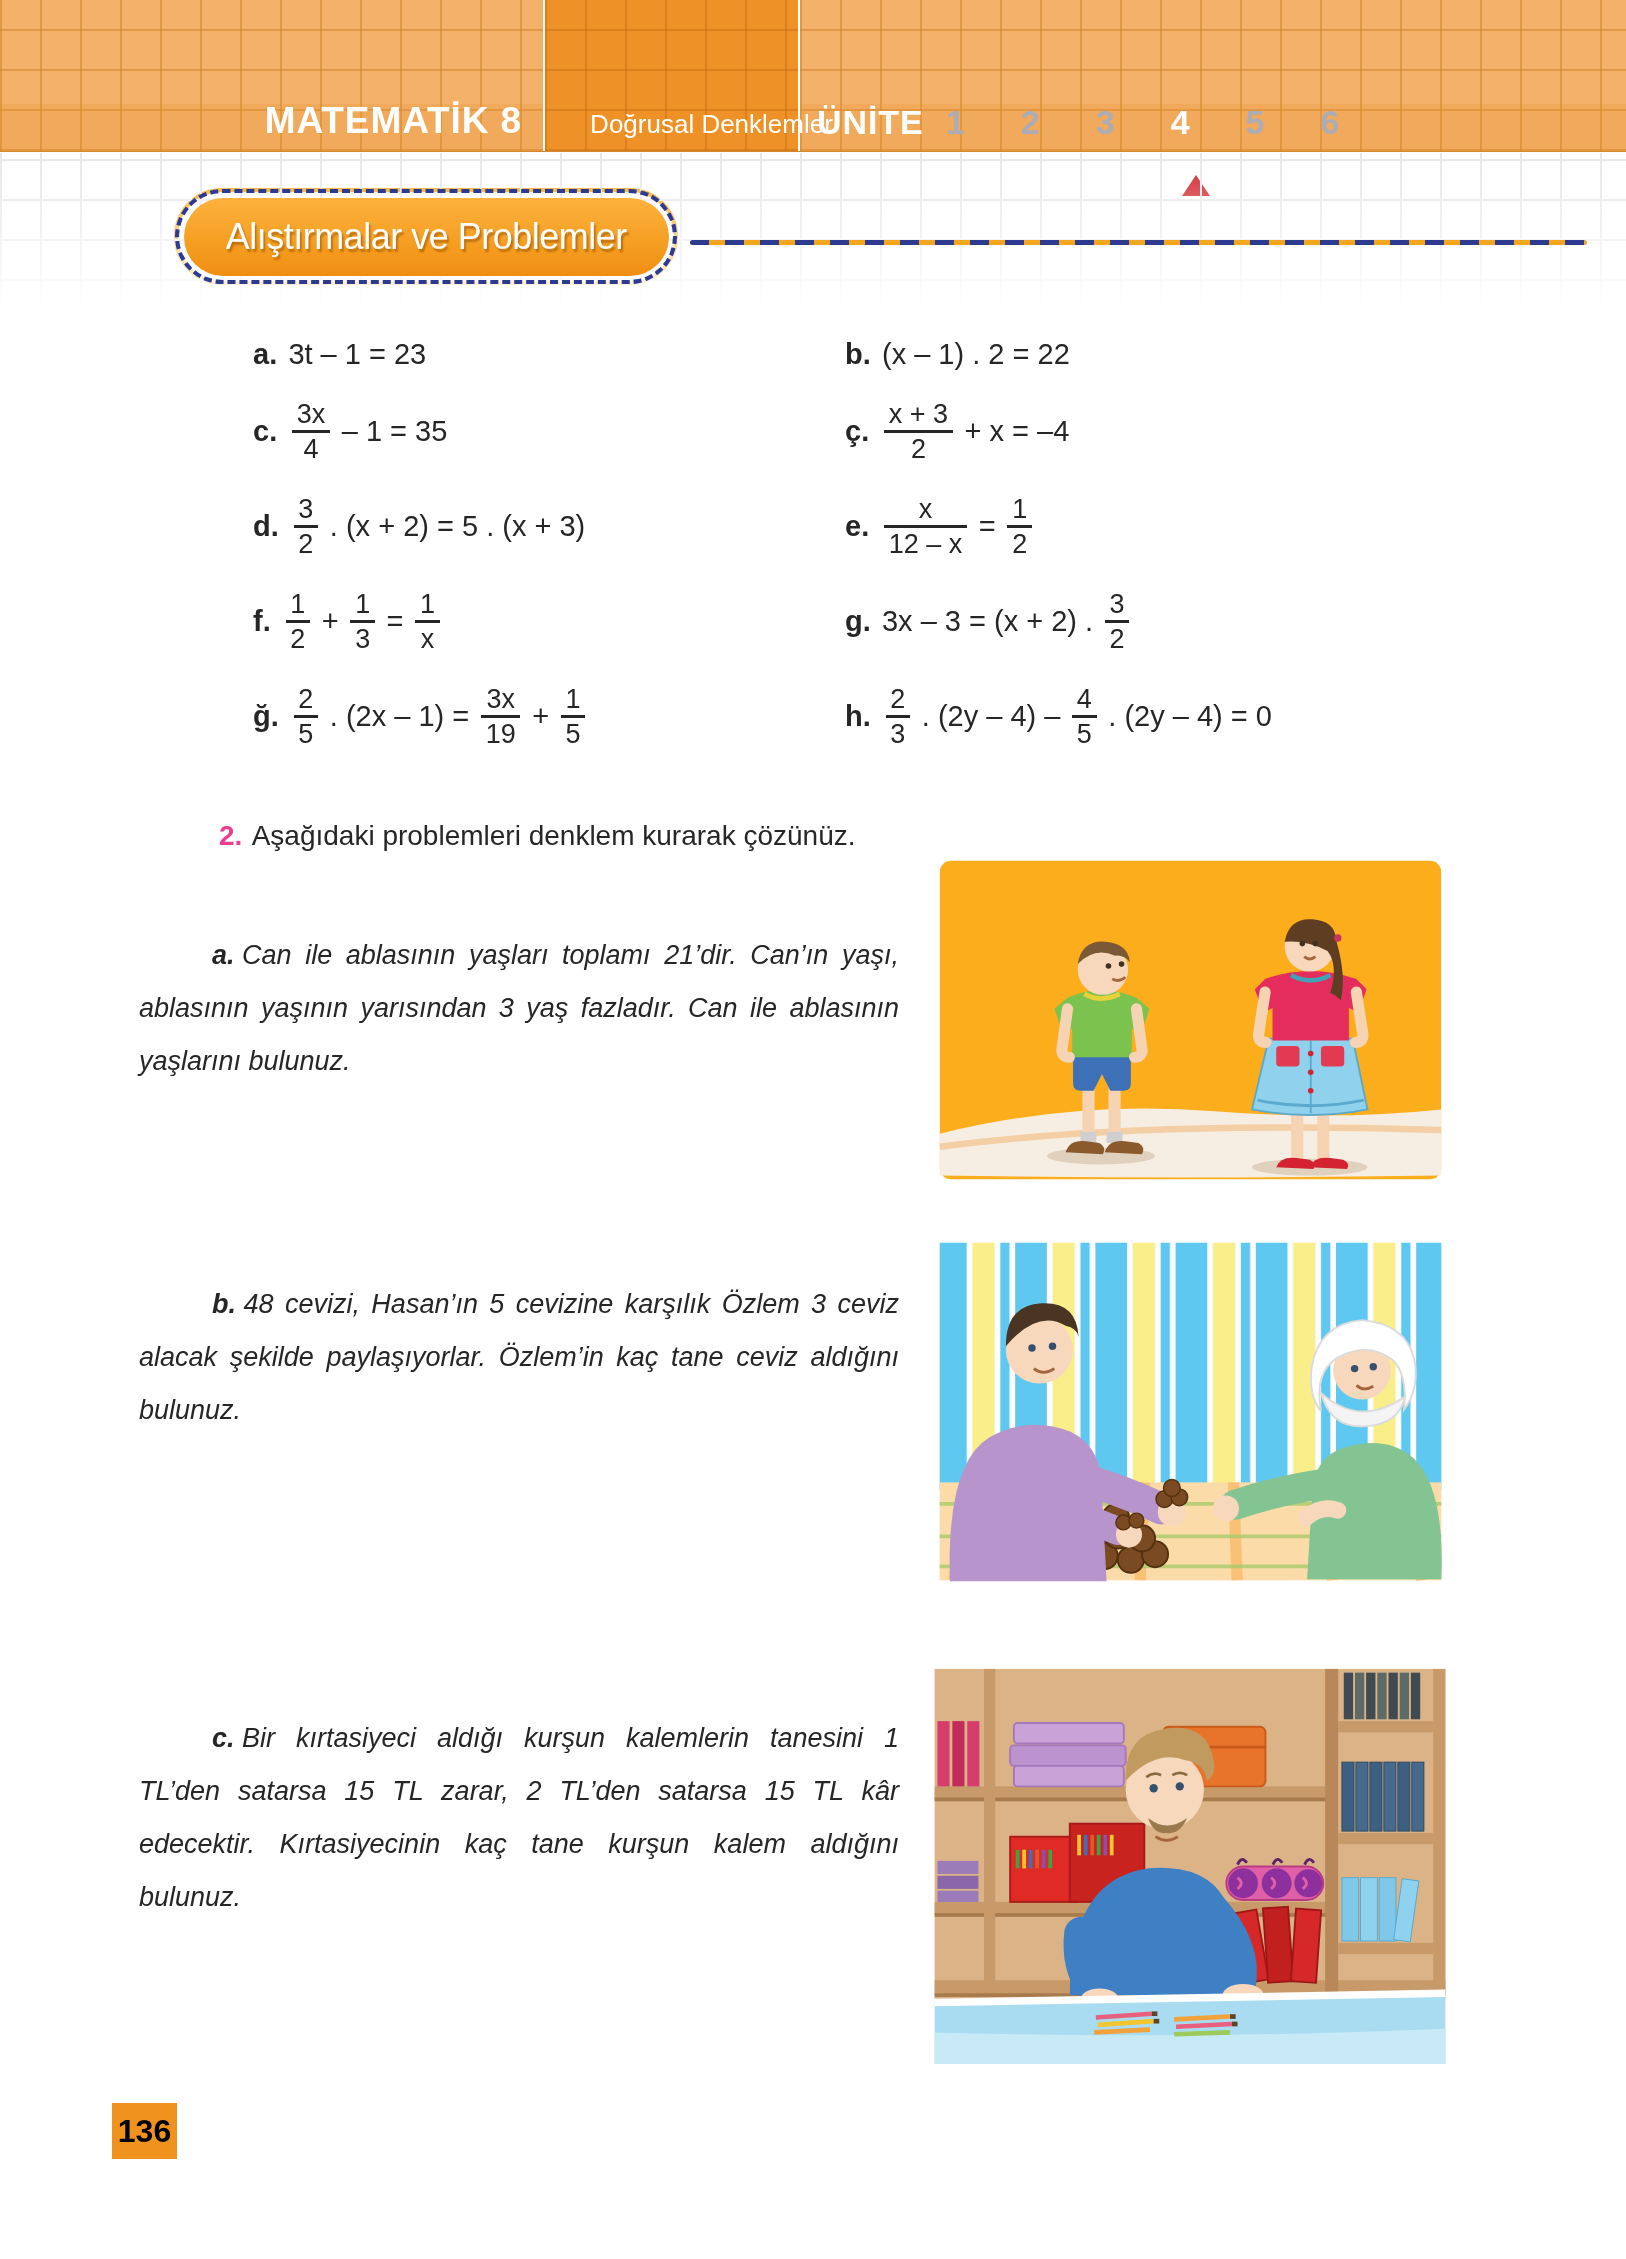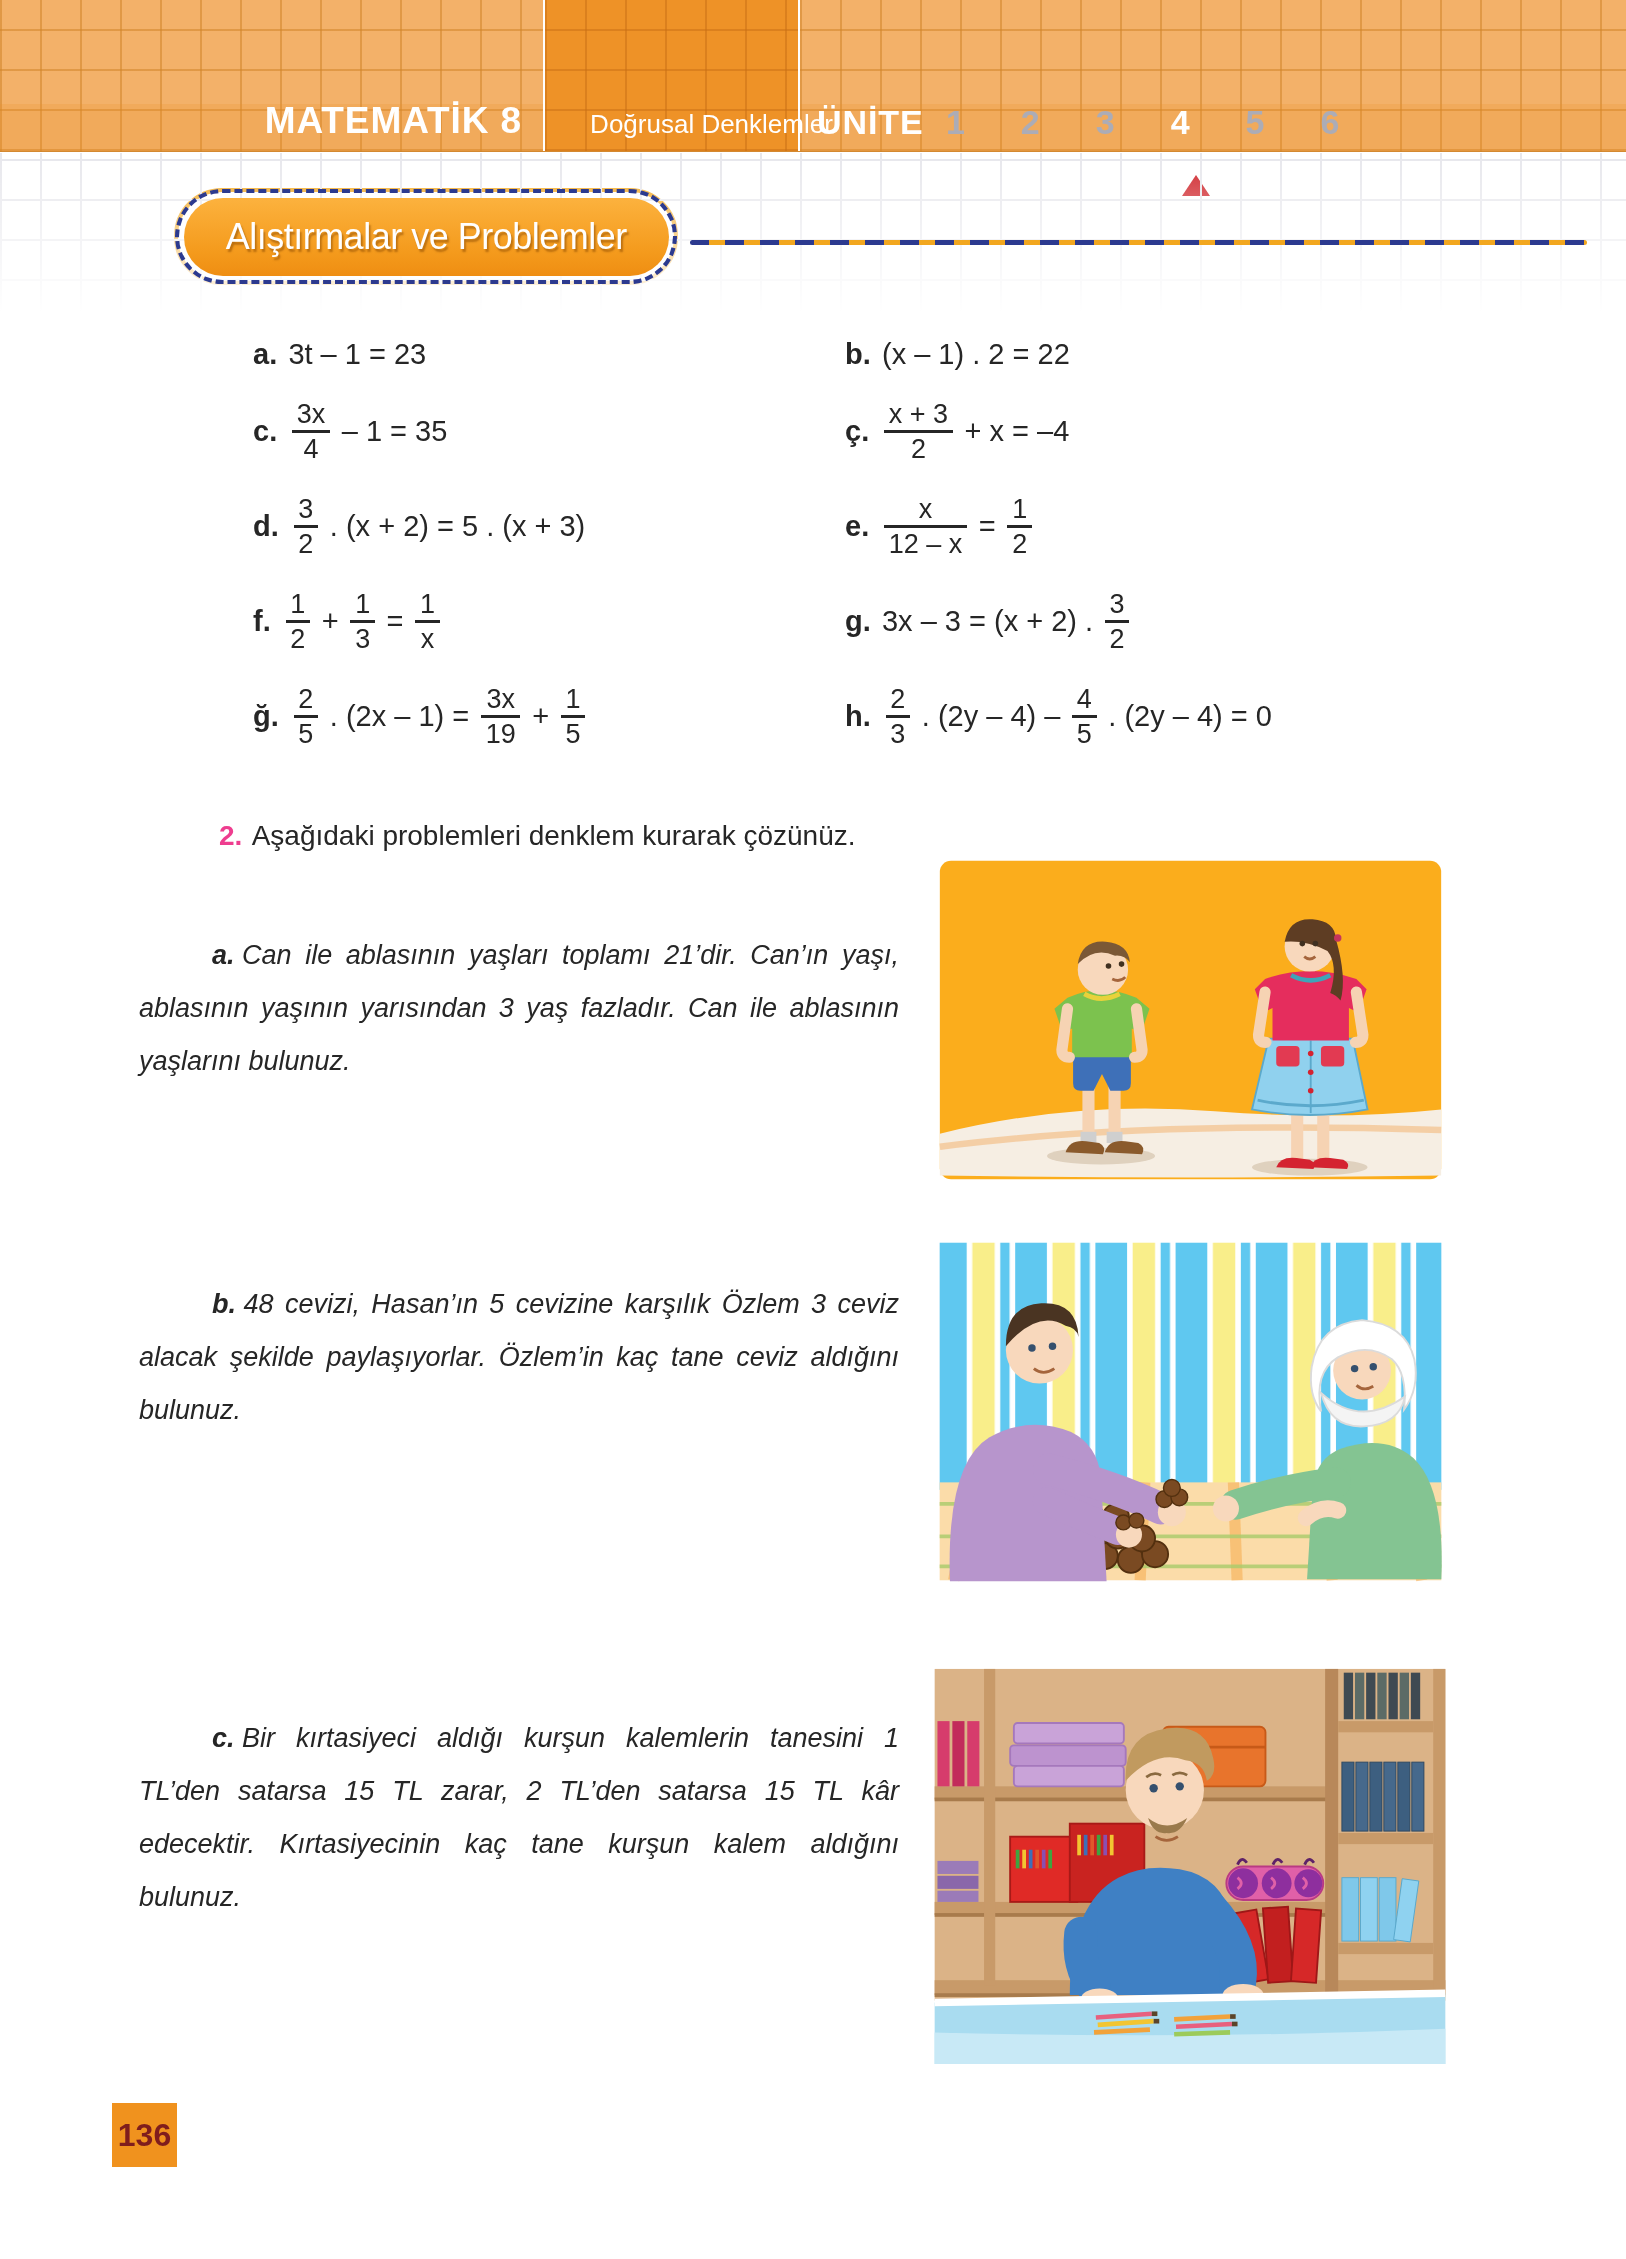--- a/index.html
+++ b/index.html
@@ -101,22 +101,22 @@
 
   
   .illo{position:absolute;}
   .illo svg{display:block;width:100%;height:100%;}
   .illo-a{left:935px;top:856px;width:511px;height:328px;}
   .illo-b{left:935px;top:1238px;width:511px;height:347px;}
   .illo-c{left:930px;top:1667px;width:520px;height:399px;}
 
   
   .page-num{
-    position:absolute;left:112px;top:2103px;width:65px;height:64px;
-    background:#F0921E;color:#7f1d1d;font-weight:bold;font-size:32px;
+    position:absolute;left:112px;top:2103px;width:65px;height:56px;
+    background:#F0921E;color:#000000;font-weight:bold;font-size:32px;
     display:flex;align-items:center;justify-content:center;
   }
 </style>
 </head>
 <body>
 
 <div class="header-band">
   <div class="band-strip"></div>
   <div class="dark-box"></div>
   <div class="brand-title">MATEMATİK 8</div>

